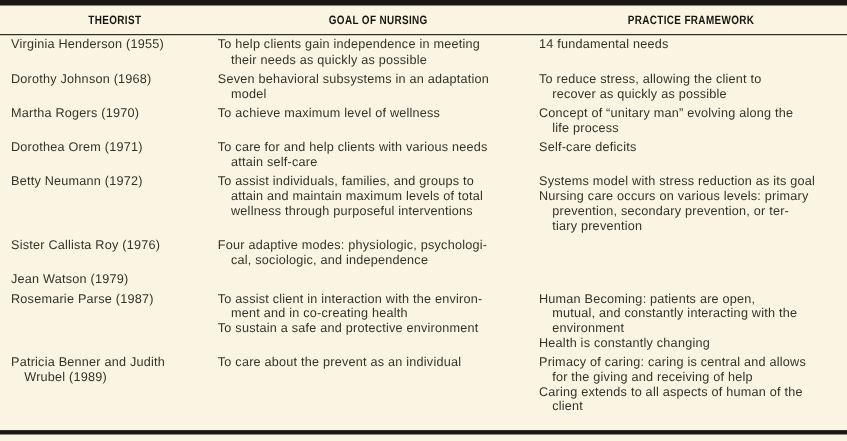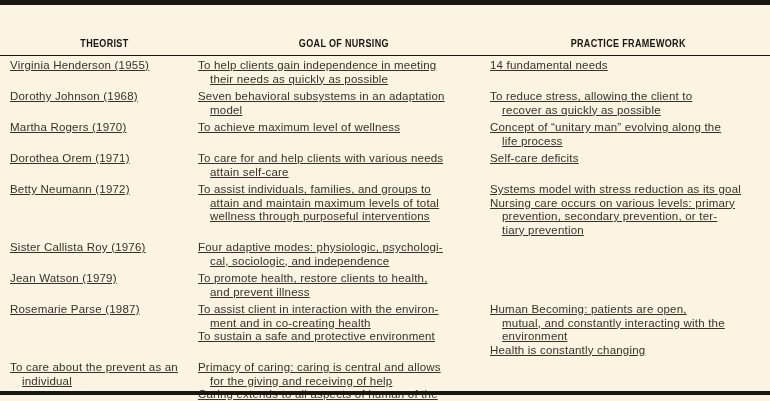--- a/index.html
+++ b/index.html
@@ -36,38 +36,36 @@
   }
   .grid {
     display: grid;
     grid-template-columns: 188px 292px 1fr;
     padding-left: 10px;
     padding-right: 4px;
   }
   .header-row {
     padding-top: 4px;
     padding-bottom: 4px;
-    margin-top: 24px;
   }
   .hcell {
     text-align: center;
     white-space: nowrap;
   }
   .condensed {
     display: inline-block;
     transform: scaleX(0.82);
     transform-origin: center;
     font-weight: bold;
     font-size: 11px;
     letter-spacing: 0.4px;
     color: #171410;
   }
   .tbody {
     padding-top: 3px;
-    text-decoration: underline;
   }
   .body-row + .body-row { margin-top: 4px; }
   .cell {
     font-size: 11.5px;
     line-height: 13.5px;
     letter-spacing: 0.2px;
     padding-right: 8px;
   }
   .para {
     padding-left: 12px;
@@ -167,43 +165,43 @@
         </div>
         <div class="cell">
           <div class="para">Four adaptive modes: physiologic, psychologi-
 cal, sociologic, and independence</div>
         </div>
       </div>
       <div class="grid body-row">
         <div class="cell">
           <div class="para">Jean Watson (1979)</div>
         </div>
-        <div class="cell">
-          <div class="para">To promote health, restore clients to health,
-and prevent illness</div>
-        </div>
       </div>
       <div class="grid body-row">
         <div class="cell">
           <div class="para">Rosemarie Parse (1987)</div>
         </div>
         <div class="cell">
           <div class="para">To assist client in interaction with the environ-
 ment and in co-creating health</div>
           <div class="para">To sustain a safe and protective environment</div>
         </div>
         <div class="cell">
           <div class="para">Human Becoming: patients are open,
 mutual, and constantly interacting with the
 environment</div>
           <div class="para">Health is constantly changing</div>
         </div>
       </div>
       <div class="grid body-row">
         <div class="cell">
+          <div class="para">Patricia Benner and Judith
+Wrubel (1989)</div>
+        </div>
+        <div class="cell">
           <div class="para">To care about the prevent as an individual</div>
         </div>
         <div class="cell">
           <div class="para">Primacy of caring: caring is central and allows
 for the giving and receiving of help</div>
           <div class="para">Caring extends to all aspects of human of the
 client</div>
         </div>
       </div>
     </div>

